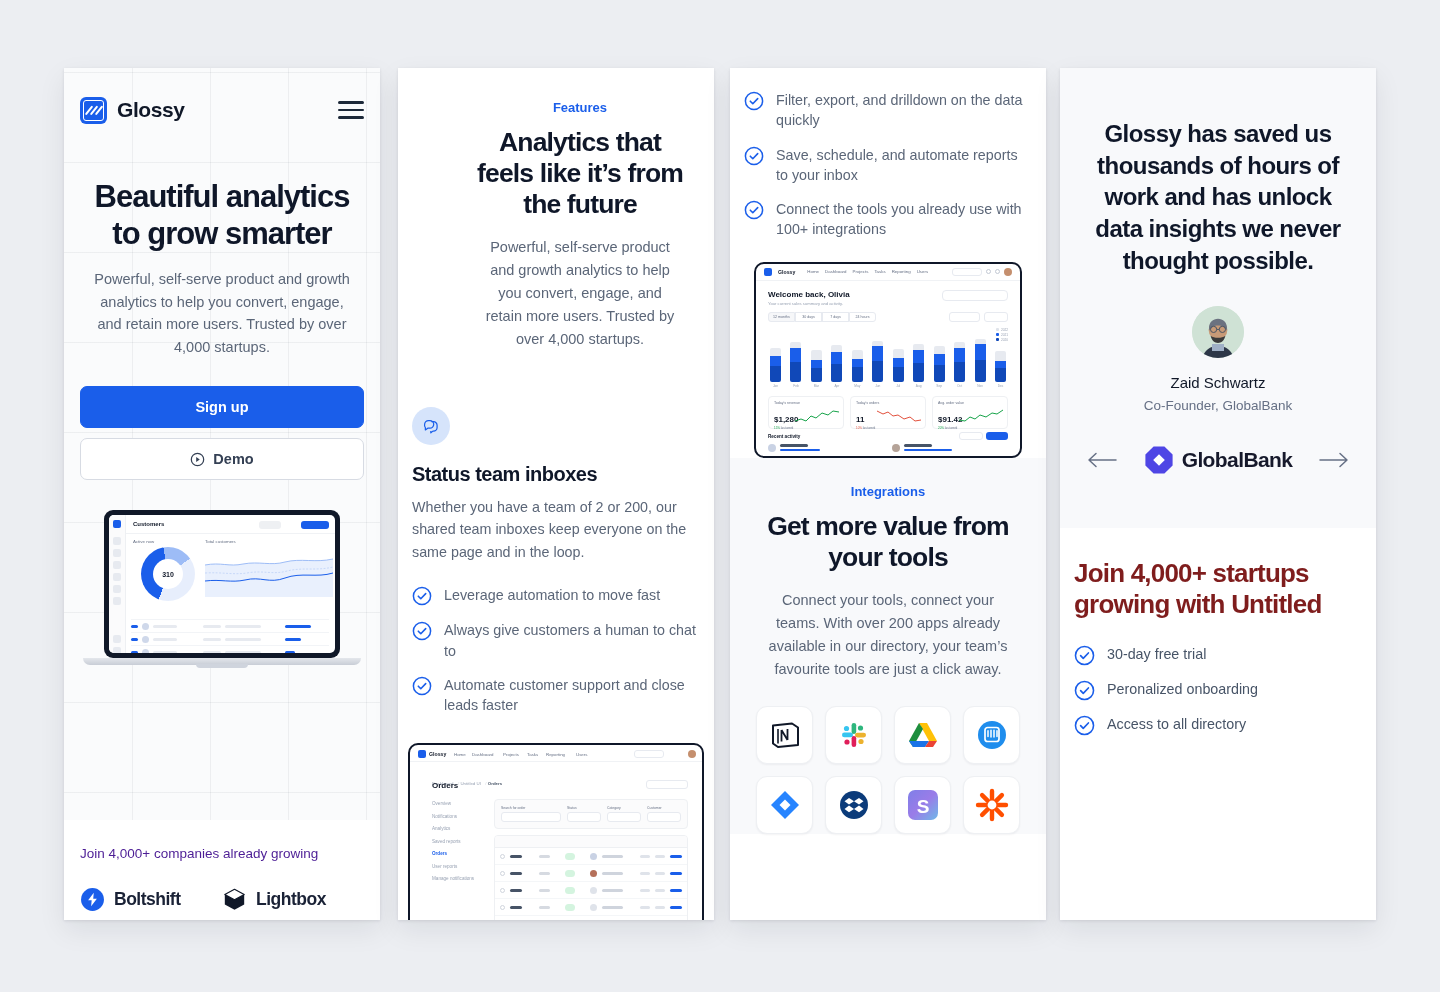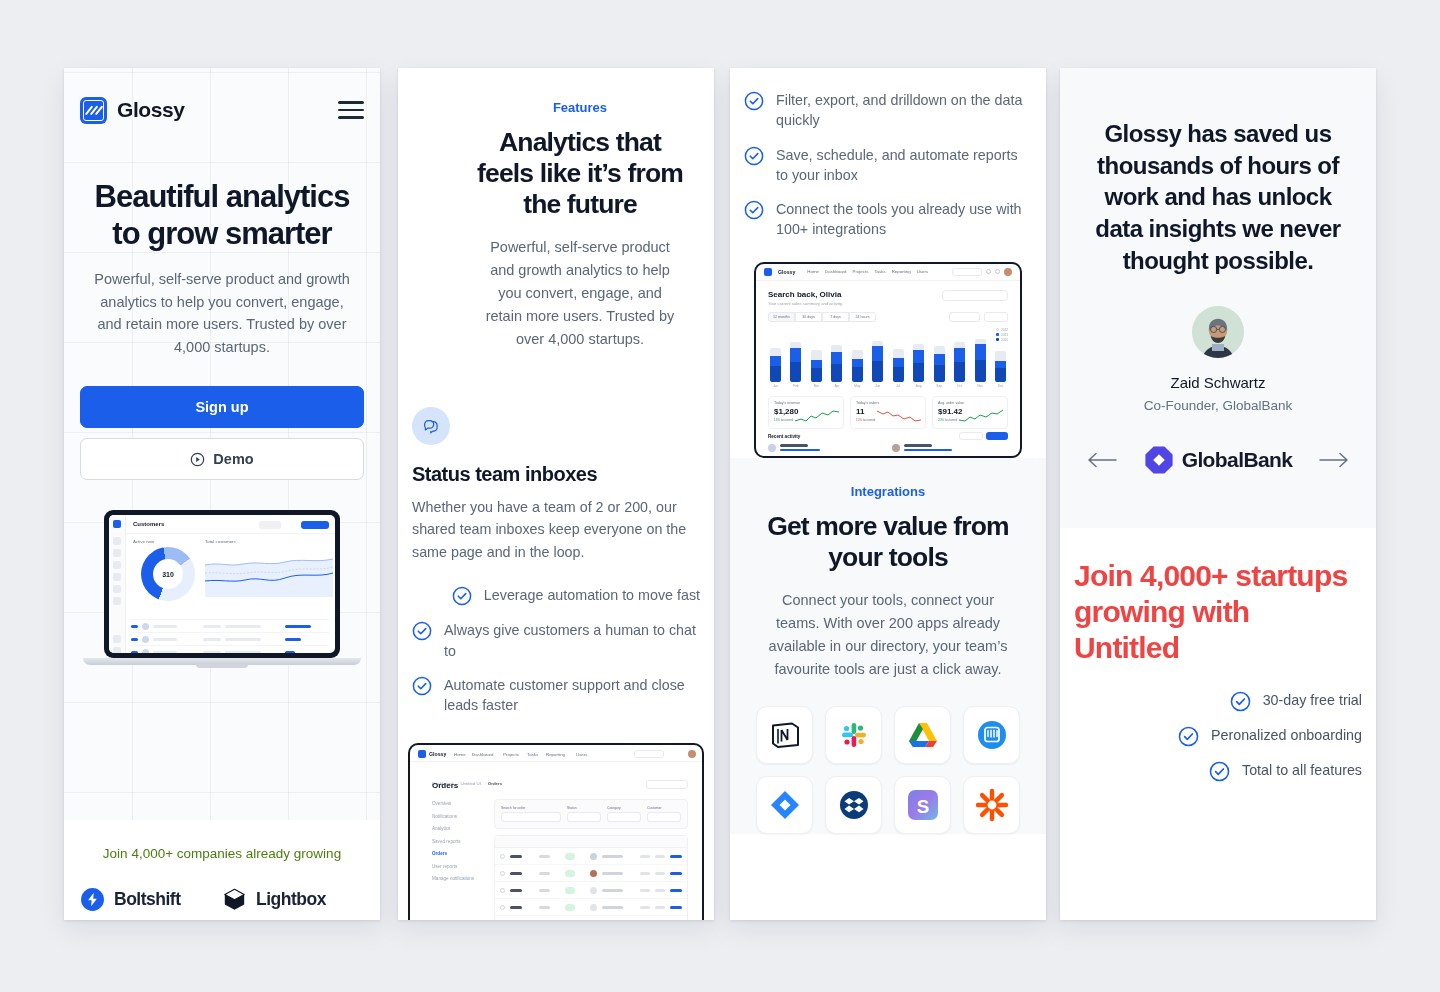--- a/index.html
+++ b/index.html
@@ -107,41 +107,41 @@
   .donut-val { position:absolute; inset:0; display:flex; align-items:center; justify-content:center; font-size:7px; font-weight:700; color:#101828; z-index:2; }
   .mc-chart { position:absolute; left:96px; top:36px; width:128px; height:46px; }
   .mc-rows { position:absolute; left:22px; right:6px; top:104px; }
   .mc-row { display:flex; align-items:center; gap:4px; height:13px; border-top:1px solid #f2f4f7; }
   .mc-av { width:7px; height:7px; border-radius:50%; background:#cfd8ea; flex:none; }
   .mc-bar { height:3px; border-radius:2px; background:#e7eaf0; }
   .mc-bar.b { background:#1a5eea; }
 
   
   .p1-proof { background:#fff; padding:26px 16px 0; }
-  .proof-text { text-align:center; font-size:13.5px; color:#4d7c0f; }
+  .proof-text { font-size:13.5px; color:#4c1d95; }
   .logo-grid { margin-top:26px; display:grid; grid-template-columns:1fr 1fr; row-gap:26px; }
   .clogo { display:flex; align-items:center; gap:9px; justify-content:flex-start; }
   .clogo .name { font-size:17.5px; font-weight:700; color:#1a2236; letter-spacing:-.5px; }
   .mark { width:25px; height:25px; flex:none; }
 
   
   .eyebrow { text-align:center; font-size:13px; font-weight:700; color:#1a5eea; }
   .p2-h2 {
     margin-top:12px; padding:0 8px; text-align:center;
     font-size:26.5px; line-height:1.17; font-weight:700; color:#0f1729; letter-spacing:-.85px;
   }
   .p2-sub { margin-top:16px; padding:0 22px; text-align:center; font-size:14.5px; line-height:1.58; color:#5b6678; }
   .feat-ico {
     margin:56px 0 0 14px; width:38px; height:38px; border-radius:50%;
     background:#d6e4fb; display:flex; align-items:center; justify-content:center;
   }
   .p2-h3 { margin:18px 0 0 14px; font-size:20px; font-weight:700; color:#0f1729; letter-spacing:-.5px; }
   .p2-body { margin:10px 14px 0; font-size:14.3px; line-height:1.58; color:#5b6678; }
   .check-list { margin:22px 14px 0; display:flex; flex-direction:column; gap:14px; }
-  .check-item { display:flex; gap:12px; align-items:flex-start;justify-content:flex-end; }
+  .check-item { display:flex; gap:12px; align-items:flex-start; }
   .chk { flex:none; margin-top:1px; }
   .check-item span { font-size:14.3px; line-height:1.42; color:#5b6678; }
 
   
   .browser {
     margin:28px 10px 0; border:2.5px solid #0f1729; border-radius:10px;
     height:198px; background:#fff; overflow:hidden; position:relative;
   }
   .bw-nav { height:17px; border-bottom:1px solid #f0f2f5; position:relative; }
   .bw-crumb { position:absolute; left:22px; top:26px; height:4px; }
@@ -192,21 +192,21 @@
   .bar-l { width:11px; background:#e7eaf0; border-radius:2px 2px 0 0; }
   .bar-m { width:11px; background:#1a5eea; }
   .bar-d { width:11px; background:#1048b8; border-radius:0 0 2px 2px; }
   .bar-x { font-size:3.2px; color:#98a2b3; margin-top:2px; }
   .legend { position:absolute; right:12px; top:64px; }
   .lg { display:flex; align-items:center; gap:2px; font-size:3.2px; color:#98a2b3; margin-bottom:1px; }
   .lg i { width:3px; height:3px; border-radius:1px; display:block; }
   .stats { position:absolute; left:12px; right:12px; top:132px; display:flex; gap:6px; }
   .stat { flex:1; border:1px solid #eef0f3; border-radius:4px; padding:4px 5px; height:33px; position:relative; }
   .stat-l { font-size:3.6px; color:#667085; }
-  .stat-v { font-size:8px; font-weight:700; color:#101828; margin-top:2px; }
+  .stat-v { font-size:8px; font-weight:700; color:#101828; margin-top:10px; }
   .stat-d { font-size:3px; color:#667085; margin-top:2px; }
   .spark { position:absolute; right:4px; bottom:4px; }
   .recent { position:absolute; left:12px; top:170px; font-size:4.6px; font-weight:700; color:#101828; }
   .rc-btns { position:absolute; right:12px; top:168px; display:flex; gap:3px; }
   .rc-b1 { width:24px; height:8px; border:1px solid #e7eaf0; border-radius:3px; }
   .rc-b2 { width:22px; height:8px; background:#1a5eea; border-radius:3px; }
   .acts { position:absolute; left:12px; right:12px; top:180px; display:flex; gap:8px; }
   .actcol { flex:1; }
   .actrow { display:flex; gap:4px; align-items:center; margin-bottom:4px; }
   .act-av { width:8px; height:8px; border-radius:50%; background:#c9d2e4; flex:none; }
@@ -228,21 +228,21 @@
     margin:30px auto 0; width:52px; height:52px; border-radius:50%;
     background:#d3e4d8; overflow:hidden; position:relative;
   }
   .q-name { margin-top:16px; text-align:center; font-size:15px; font-weight:400; color:#101828; }
   .q-role { margin-top:7px; text-align:center; font-size:13.5px; color:#667085; }
   .carousel { margin-top:32px; display:flex; align-items:center; justify-content:space-between; padding:0 6px; }
   .arrow { width:32px; height:18px; cursor:pointer; }
   .gb { display:flex; align-items:center; gap:8px; }
   .gb-name { font-size:21px; font-weight:700; color:#16192b; letter-spacing:-.6px; }
   .p4-bottom { background:#fff; padding:30px 14px 0; }
-  .p4-h2 { font-size:30px; line-height:1.2; font-weight:700; color:#ef4444; letter-spacing:-.8px; }
+  .p4-h2 { font-size:26px; line-height:1.2; font-weight:700; color:#7f1d1d; letter-spacing:-.8px; }
   .p4-list { margin-top:24px; display:flex; flex-direction:column; gap:13px; }
   .p4-list .check-item span { font-size:14.3px; color:#475467; }
   .p4-ctas { margin-top:26px; }
 </style>
 </head>
 <body>
 
 <div class="stage">
 
   <div class="panel" id="panel1">
@@ -564,21 +564,21 @@
           <span class="dn-link">Tasks</span>
           <span class="dn-link">Reporting</span>
           <span class="dn-link">Users</span>
           <span class="dn-right">
             <span class="dn-btn"></span>
             <span style="width:5px;height:5px;border-radius:50%;border:1px solid #c3c9d4"></span>
             <span style="width:5px;height:5px;border-radius:50%;border:1px solid #c3c9d4"></span>
             <span class="dn-av"></span>
           </span>
         </div>
-        <div class="dash-welcome">Search back, Olivia</div>
+        <div class="dash-welcome">Welcome back, Olivia</div>
         <div class="dash-sub2">Your current sales summary and activity.</div>
         <div class="dash-search"></div>
         <div class="dash-tabs">
           <div class="dash-tab">12 months</div>
           <div class="dash-tab">30 days</div>
           <div class="dash-tab">7 days</div>
           <div class="dash-tab">24 hours</div>
         </div>
         <div class="dash-rbtns">
           <div class="dash-rb"></div>
@@ -872,19 +872,19 @@
               <circle cx="10" cy="10" r="8.6" fill="none" stroke="#1a5eea" stroke-width="1.5"></circle>
               <path d="M6.3 10.2 L8.8 12.7 L13.7 7.6" fill="none" stroke="#1a5eea" stroke-width="1.6" stroke-linecap="round" stroke-linejoin="round"></path>
             </svg>
           <span>Peronalized onboarding</span>
         </div>
         <div class="check-item">
           <svg class="chk" width="21" height="21" viewBox="0 0 20 20">
               <circle cx="10" cy="10" r="8.6" fill="none" stroke="#1a5eea" stroke-width="1.5"></circle>
               <path d="M6.3 10.2 L8.8 12.7 L13.7 7.6" fill="none" stroke="#1a5eea" stroke-width="1.6" stroke-linecap="round" stroke-linejoin="round"></path>
             </svg>
-          <span>Total to all features</span>
+          <span>Access to all directory</span>
         </div>
       </div>
     </div>
   </div>
 
 </div>
 
 </body></html>

